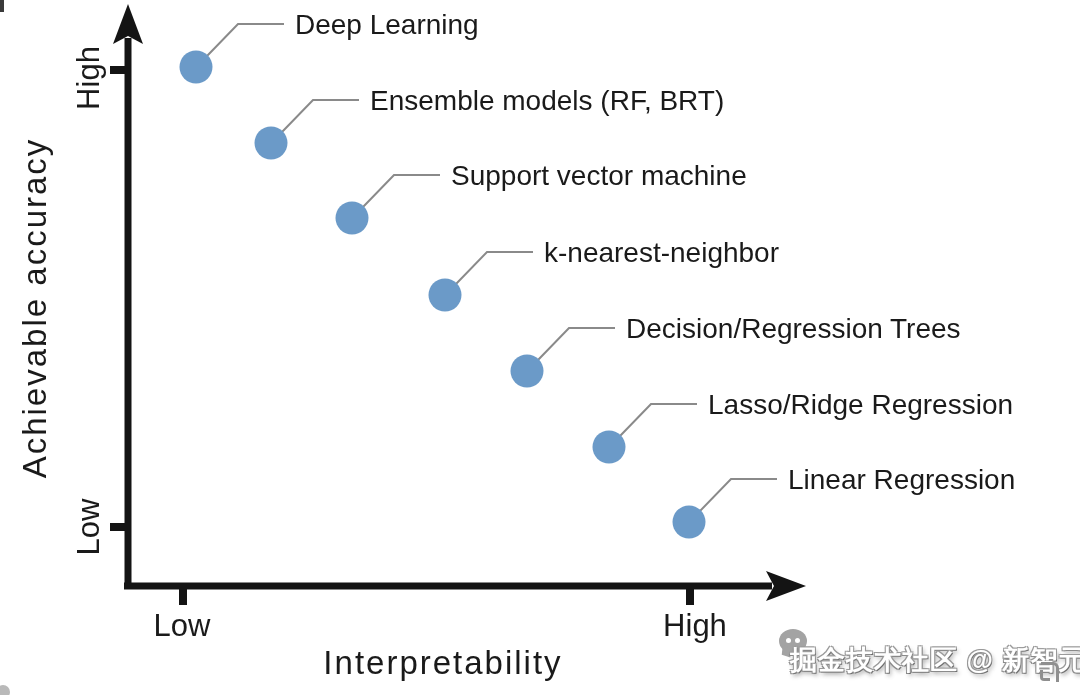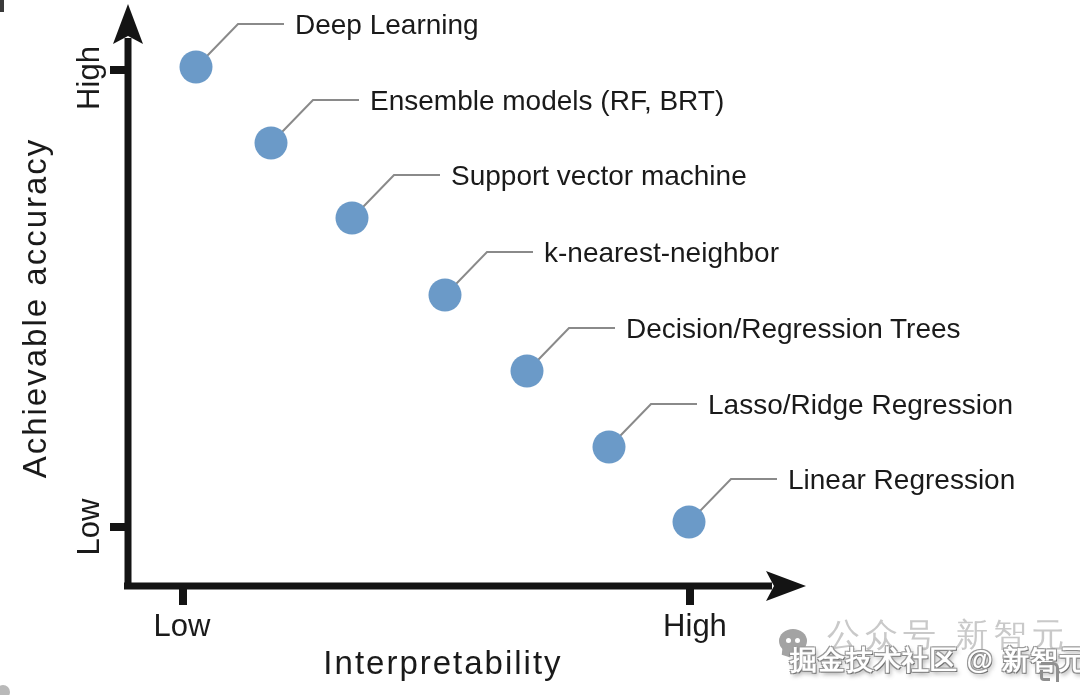--- a/index.html
+++ b/index.html
@@ -111,20 +111,19 @@
       </g>
   </svg>
 
   <div class="watermark">
     <span class="wm-icon">
       <span class="bubble"></span>
         <span class="tail"></span>
       <span class="eye e1"></span>
         <span class="eye e2"></span>
     </span>
-    <span class="wm-gray">公众号 新智元</span>
     <span class="wm-main">掘金技术社区 @ 新智元</span>
     <span class="wm-bracket"></span>
   </div>
 
   <div class="speck-tl"></div>
   <div class="dot-bl"></div>
 </div>
 
 </body></html>

